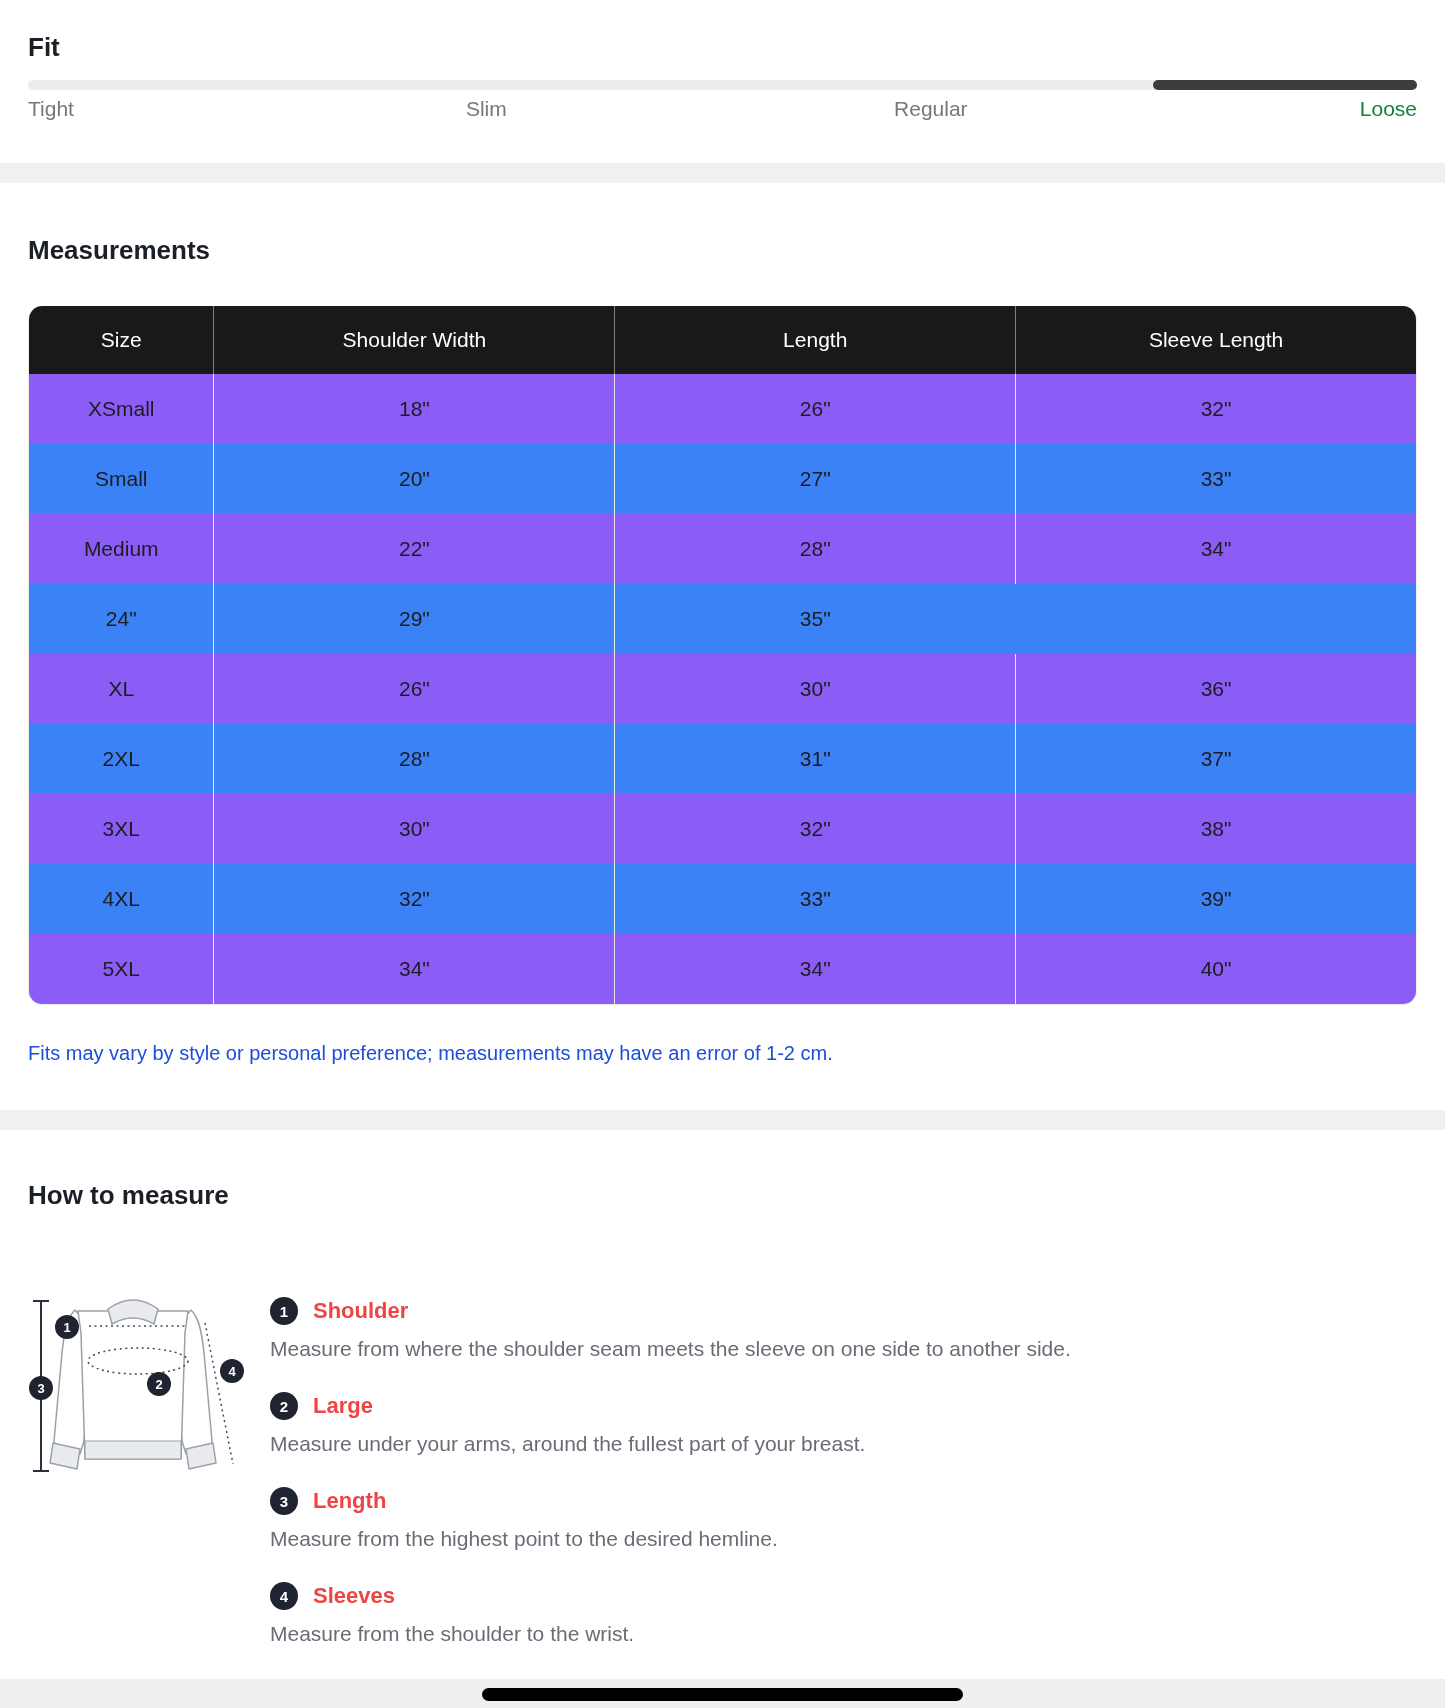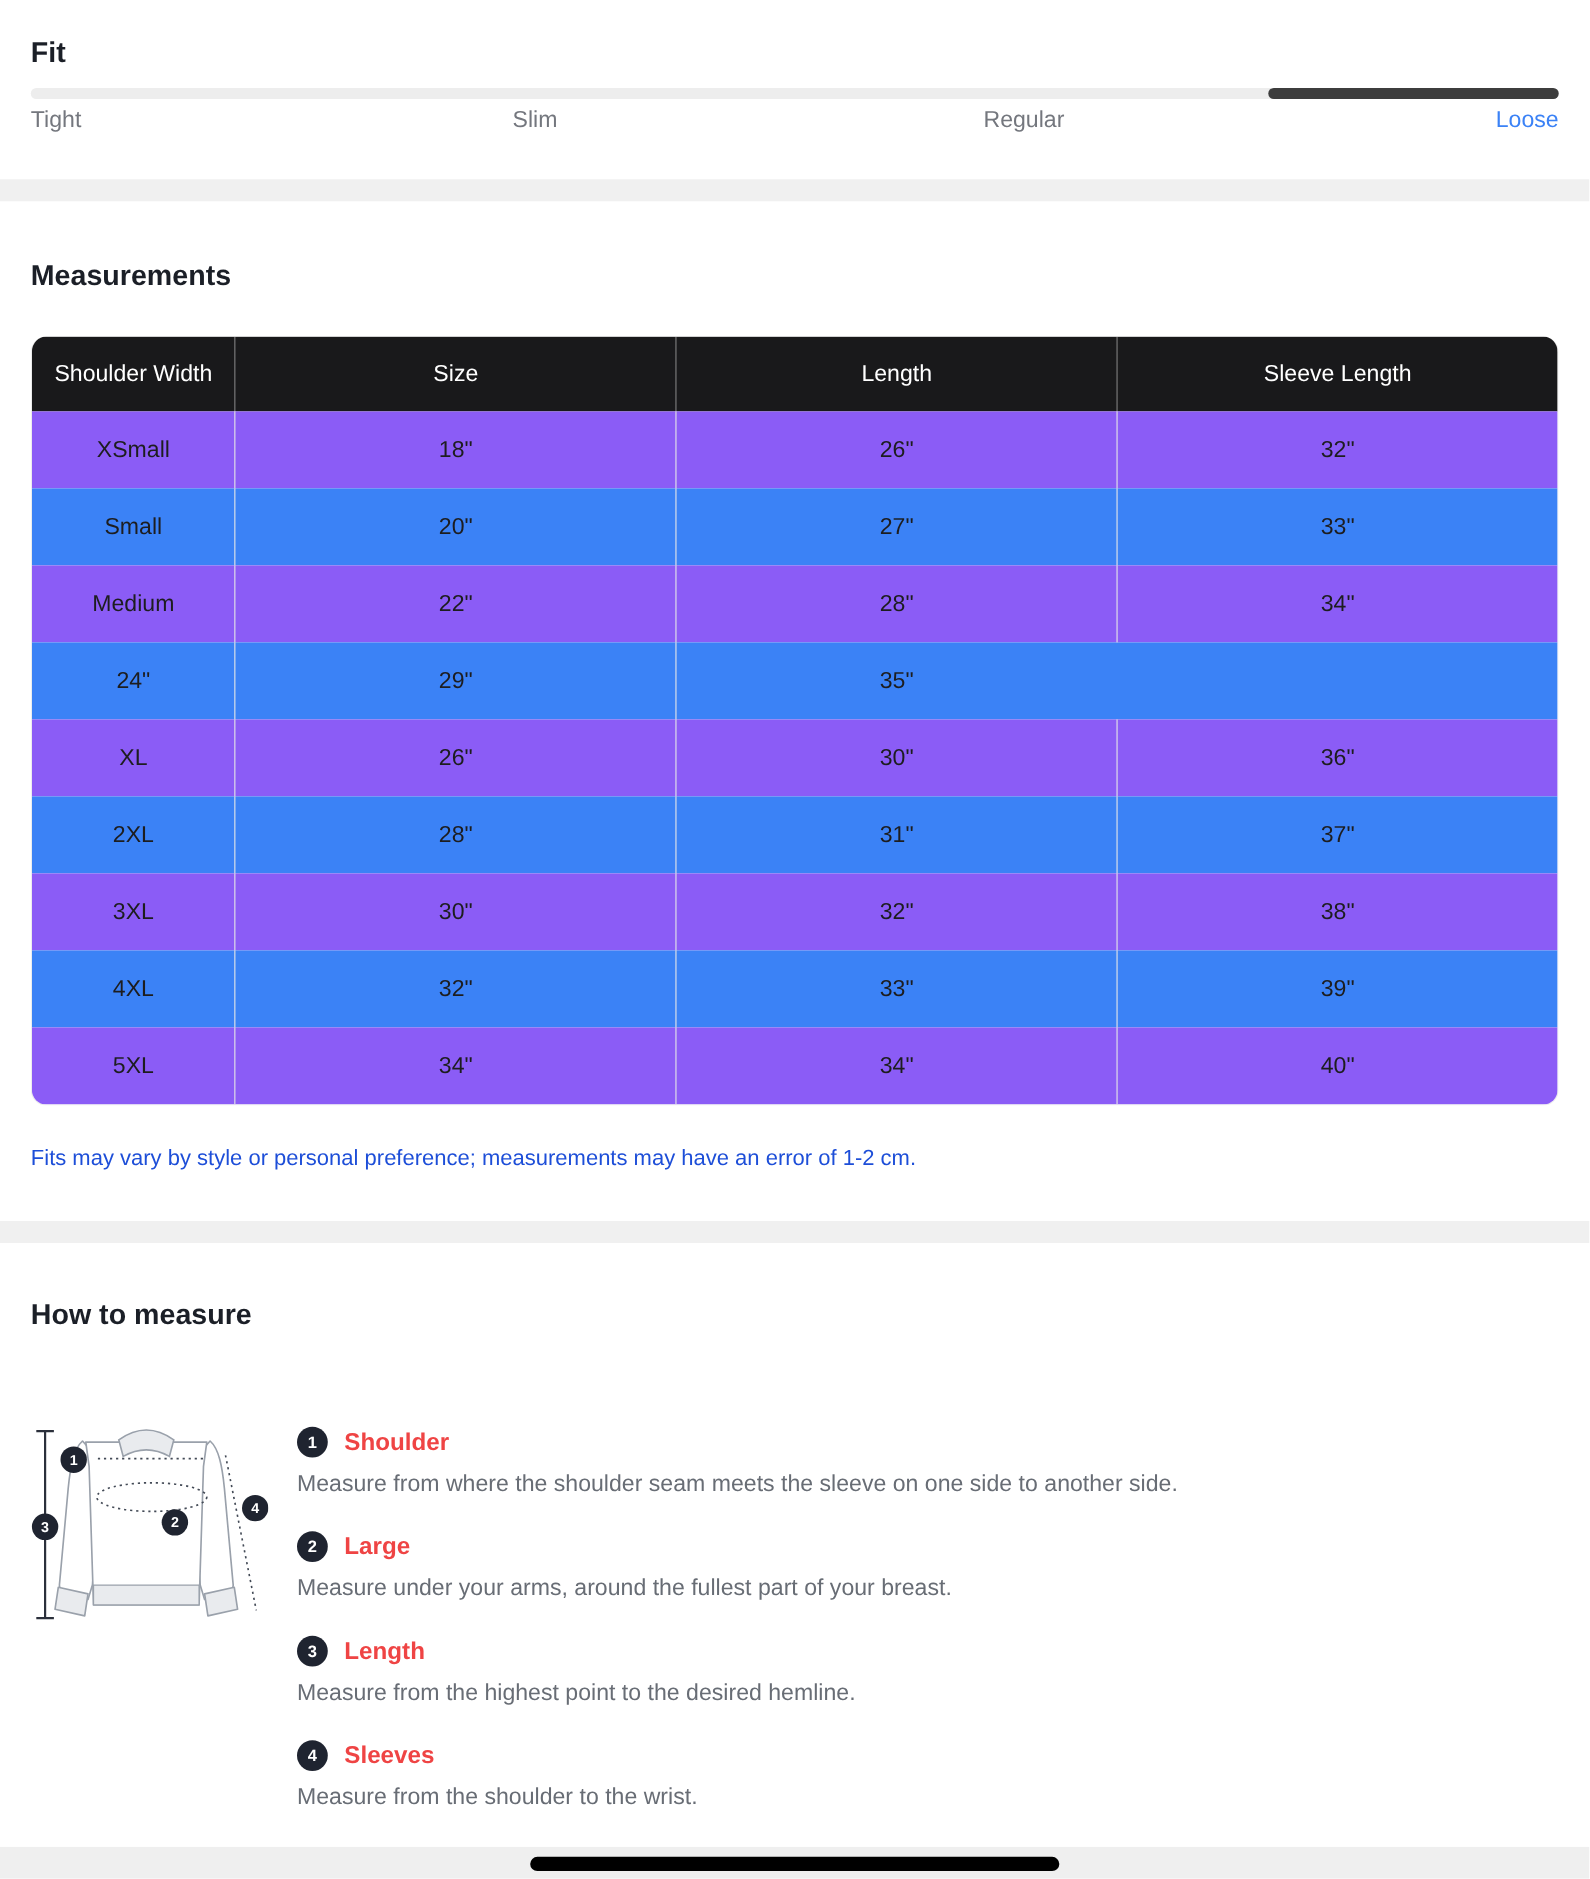--- a/index.html
+++ b/index.html
@@ -41,21 +41,21 @@
     height: 26px;
     margin-top: 7px;
     font-size: 21px;
     color: #74777e;
   }
   .fit-label { position: absolute; top: 0; white-space: nowrap; }
   .fit-label.pos-0 { left: 0; }
   .fit-label.pos-1 { left: 33%; transform: translateX(-50%); }
   .fit-label.pos-2 { left: 65%; transform: translateX(-50%); }
   .fit-label.pos-3 { right: 0; }
-  .fit-label.selected { color: #3b82f6; }
+  .fit-label.selected { color: #15803d; }
 
   .divider { height: 20px; background: #f0f0f0; }
   .divider-1 { margin-top: 40px; }
   .divider-2 { margin-top: 45px; }
 
   
   .measure-title { margin-top: 52px; }
   .size-table {
     margin-top: 40px;
     border: 1px solid #ededed;
@@ -150,22 +150,22 @@
     </div>
 </section>
 
 <div class="divider divider-1"></div>
 
 <section class="hpad">
   <h2 class="section-title measure-title">Measurements</h2>
 
   <div class="size-table">
     <div class="t-head">
+      <div class="cell">Size</div>
       <div class="cell">Shoulder Width</div>
-      <div class="cell">Size</div>
       <div class="cell">Length</div>
       <div class="cell">Sleeve Length</div>
     </div>
     <div id="t-body">
         <div class="t-row">
     <div class="cell">XSmall</div>
     <div class="cell">18"</div>
     <div class="cell">26"</div>
     <div class="cell">32"</div>
   </div>

